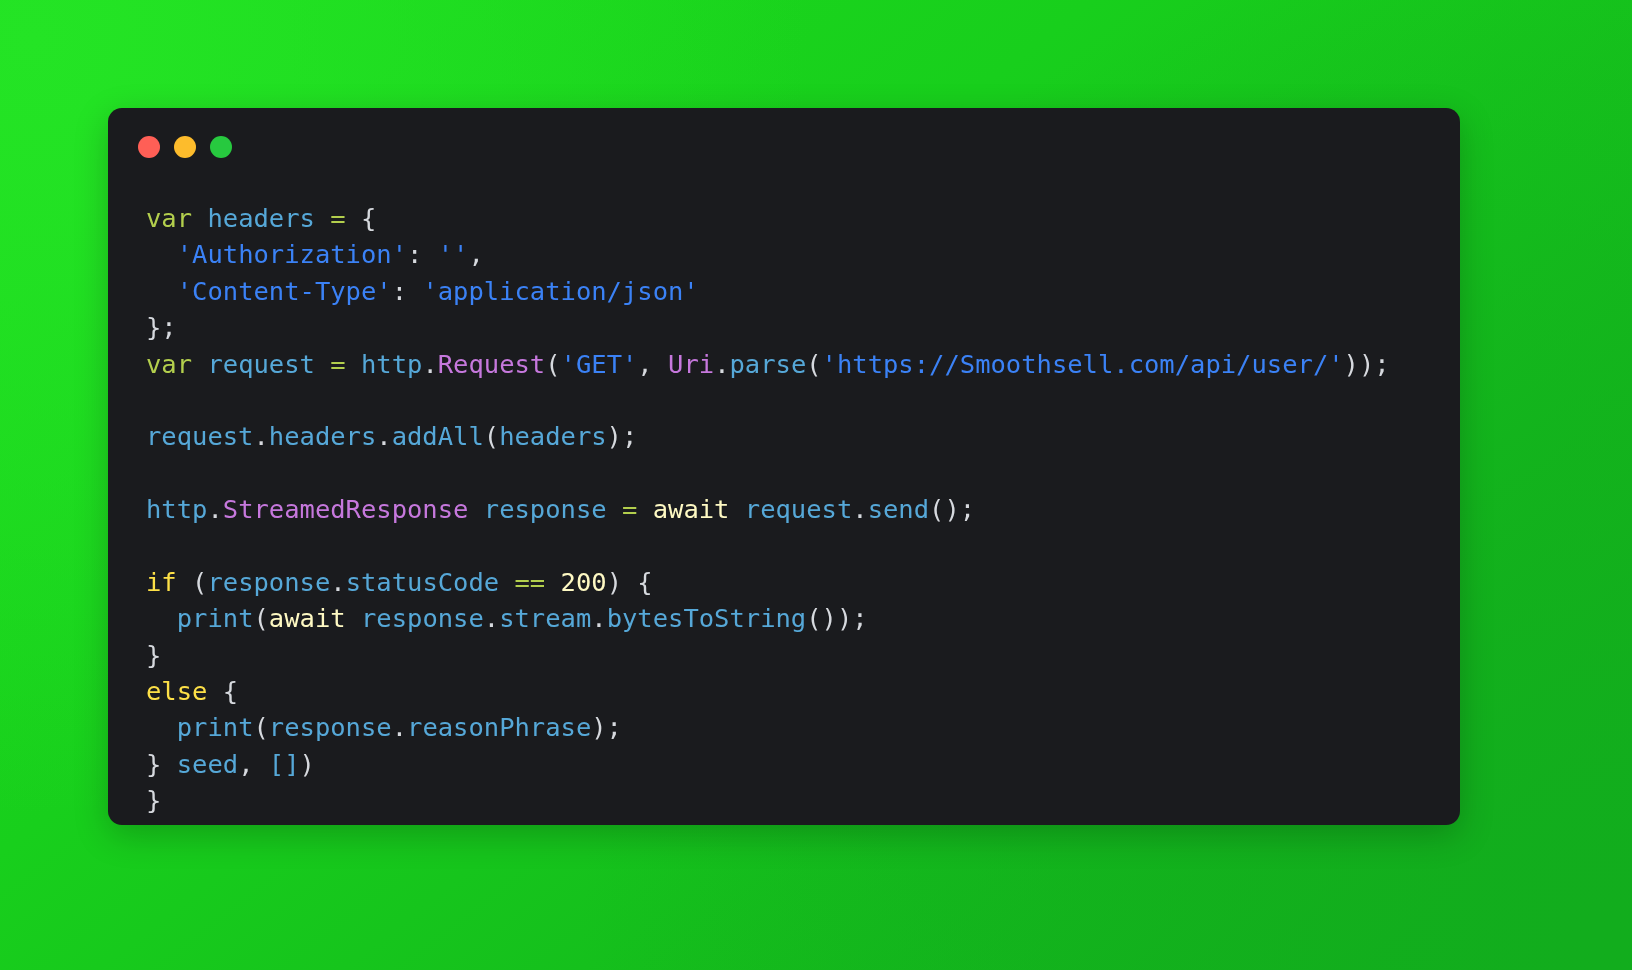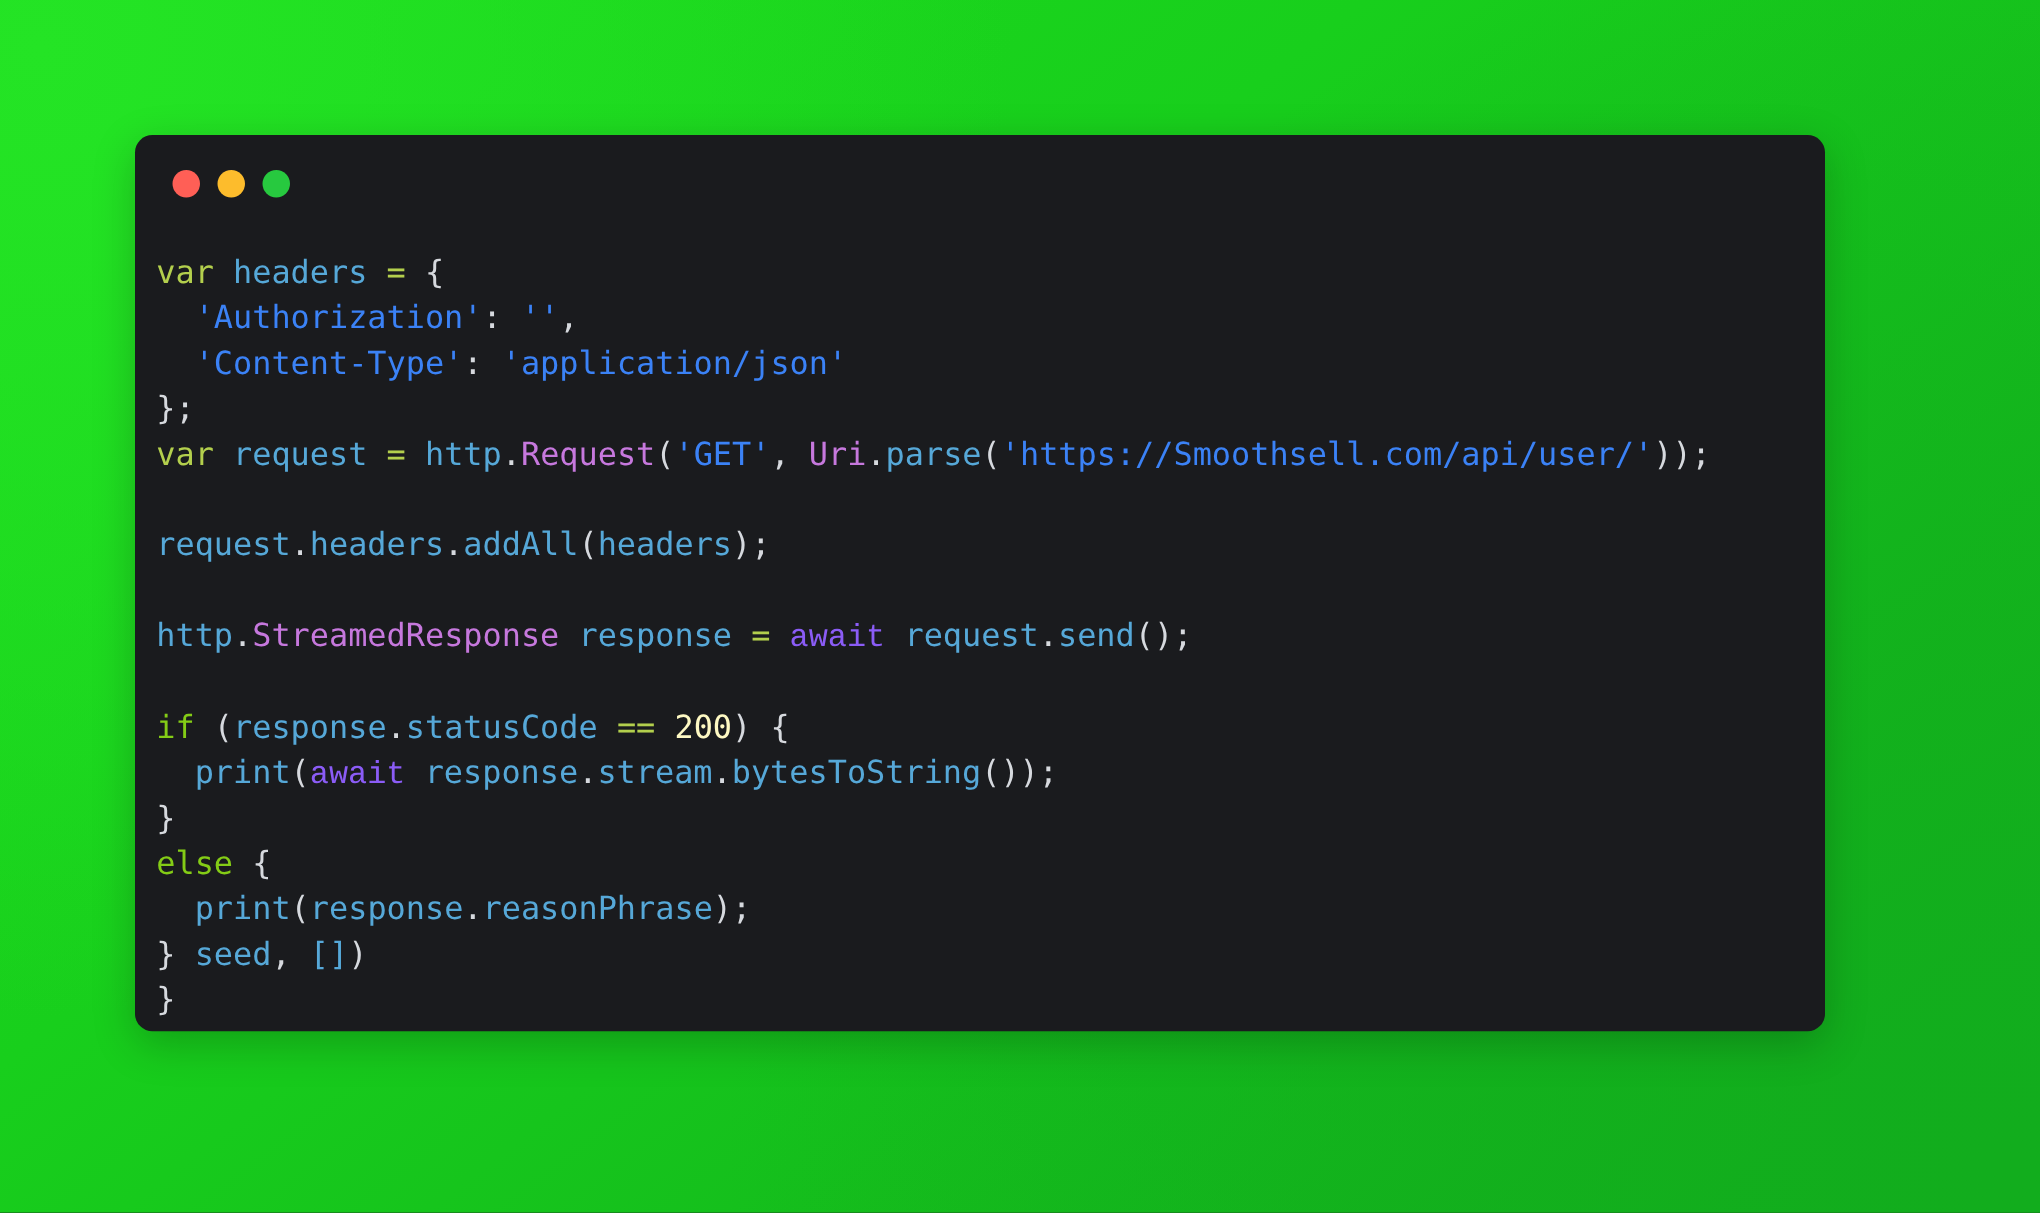--- a/index.html
+++ b/index.html
@@ -59,21 +59,21 @@
     border-radius: 50%;
     display: block;
   }
 
   .code-area {
     position: absolute;
     left: 0;
     top: 78px;
     right: 0;
     bottom: 0;
-    padding: 14px 0 0 17px;
+    padding: 14px 0 0 38px;
     box-sizing: border-box;
     overflow: hidden;
   }
 
   pre.code {
     margin: 0;
     padding: 0;
     font-family: "DejaVu Sans Mono", monospace;
     font-size: 25.5px;
     line-height: 36.4px;
@@ -83,22 +83,22 @@
     -webkit-font-smoothing: antialiased;
   }
 
   .ln { display: block; height: 36.4px; }
 
   
   .kw   { color: #b3cf4d; }  
   .id   { color: #56a8d8; }  
   .str  { color: #3b82f6; }  
   .cls  { color: #c678dd; }  
-  .ctl  { color: #84cc16; }  
-  .awt  { color: #8b5cf6; font-family: Liberation Mono, monospace; }  
+  .ctl  { color: #fde047; }  
+  .awt  { color: #fef9c3; }  
   .num  { color: #fef9c3; }  
   .pn   { color: #d6d9de; }  
 </style>
 </head>
 <body>
 
 <div class="stage">
 
   <div class="code-card">
 

